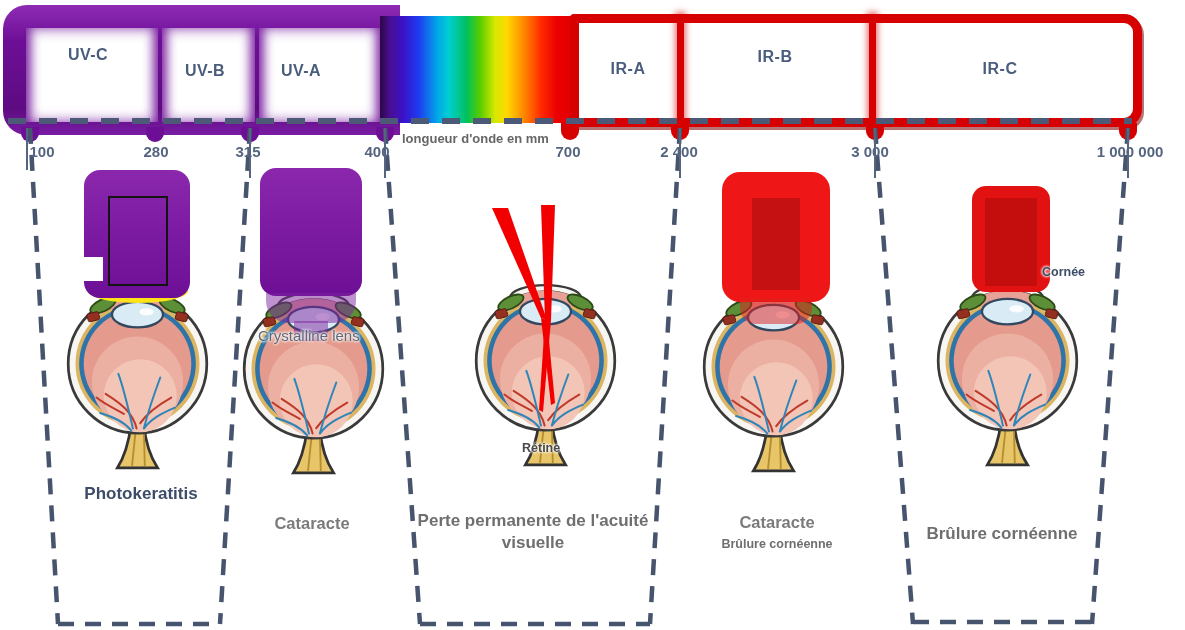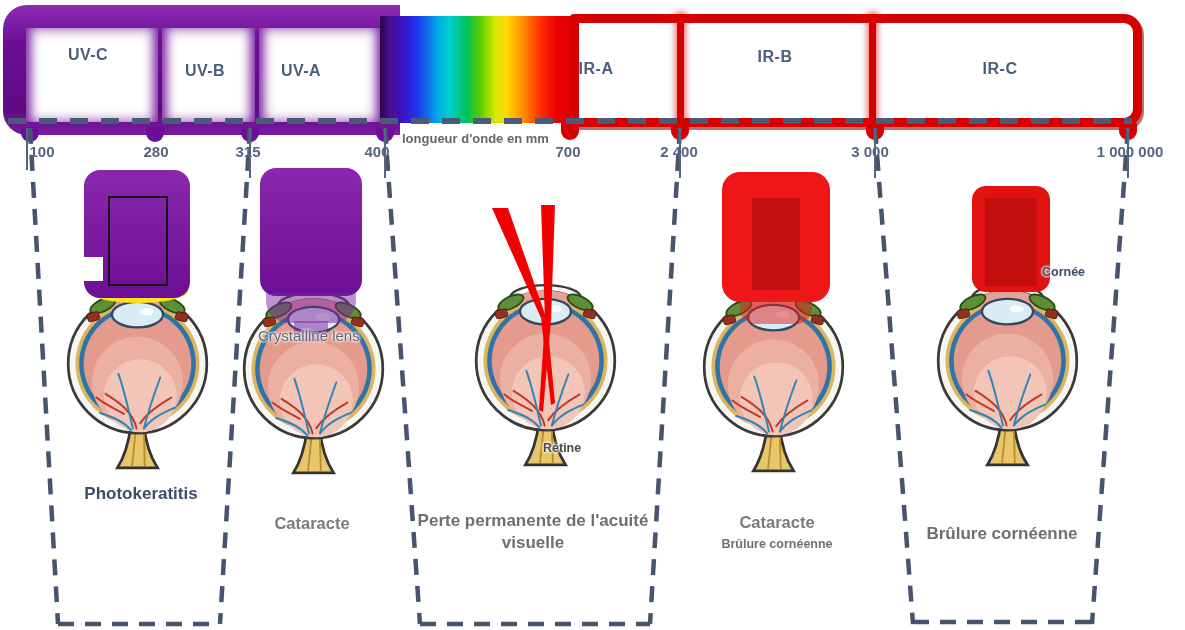--- a/index.html
+++ b/index.html
@@ -43,21 +43,21 @@
   .eye{position:absolute;width:155px;height:185px;z-index:3;}
   .beam{position:absolute;z-index:5;}
   .beam-inner{position:absolute;}
   .glow{position:absolute;z-index:4;background:#ffe31a;border-radius:50%;}
   .overlayp{position:absolute;z-index:5;background:rgba(125,35,160,.5);}
   .overlayr{position:absolute;z-index:5;background:rgba(225,30,30,.5);}
   .notch{position:absolute;z-index:6;background:#fff;}
   .anno{position:absolute;z-index:7;font-weight:bold;
         text-shadow:0 0 3px #fff,0 0 3px #fff,0 0 3px #fff;white-space:nowrap;}
   .anno-lens{left:258px;top:327px;font-size:15px;color:#5b6a7a;font-weight:normal;}
-  .anno-retina{left:543px;top:441px;font-size:12.5px;color:#4a4a4a;}
+  .anno-retina{left:522px;top:441px;font-size:12.5px;color:#4a4a4a;}
   .anno-cornea{left:1042px;top:265px;font-size:12.5px;color:#3d4c68;}
   
   .effect{position:absolute;transform:translateX(-50%);text-align:center;font-weight:bold;
           z-index:3;white-space:nowrap;}
   .fx1{left:141px;top:484px;font-size:17px;color:#3d4c68;}
   .fx2{left:312px;top:514px;font-size:16.5px;color:#7b7b7b;}
   .fx3{left:533px;top:510px;font-size:17px;color:#6f6f6f;white-space:normal;width:240px;line-height:1.3;}
   .fx4{left:777px;top:513px;font-size:16.5px;color:#7b7b7b;}
   .fx4s{left:777px;top:537px;font-size:12.5px;color:#6f6f6f;}
   .fx5{left:1002px;top:524px;font-size:17px;color:#6f6f6f;}
@@ -100,21 +100,21 @@
     <div class="band-box uv-box3"></div>
   </div>
   <div class="rainbow"></div>
   <div class="ir-band"></div>
   <div class="ir-divider" style="left:677px;"></div>
   <div class="ir-divider" style="left:869px;"></div>
 
   <span class="seg-label" style="left:88px;top:46px;">UV-C</span>
   <span class="seg-label" style="left:205px;top:62px;">UV-B</span>
   <span class="seg-label" style="left:301px;top:62px;">UV-A</span>
-  <span class="seg-label" style="left:596px;top:60px;text-align:center;">IR-A</span>
+  <span class="seg-label" style="left:628px;top:60px;text-align:center;">IR-A</span>
   <span class="seg-label" style="left:775px;top:48px;">IR-B</span>
   <span class="seg-label" style="left:1000px;top:60px;">IR-C</span>
 
   <div class="tab p" style="left:21px;"></div>
   <div class="tab p" style="left:146px;"></div>
   <div class="tab p" style="left:241px;"></div>
   <div class="tab p" style="left:376px;"></div>
   <div class="tab r" style="left:561px;"></div>
   <div class="tab r" style="left:671px;"></div>
   <div class="tab r" style="left:866px;"></div>

